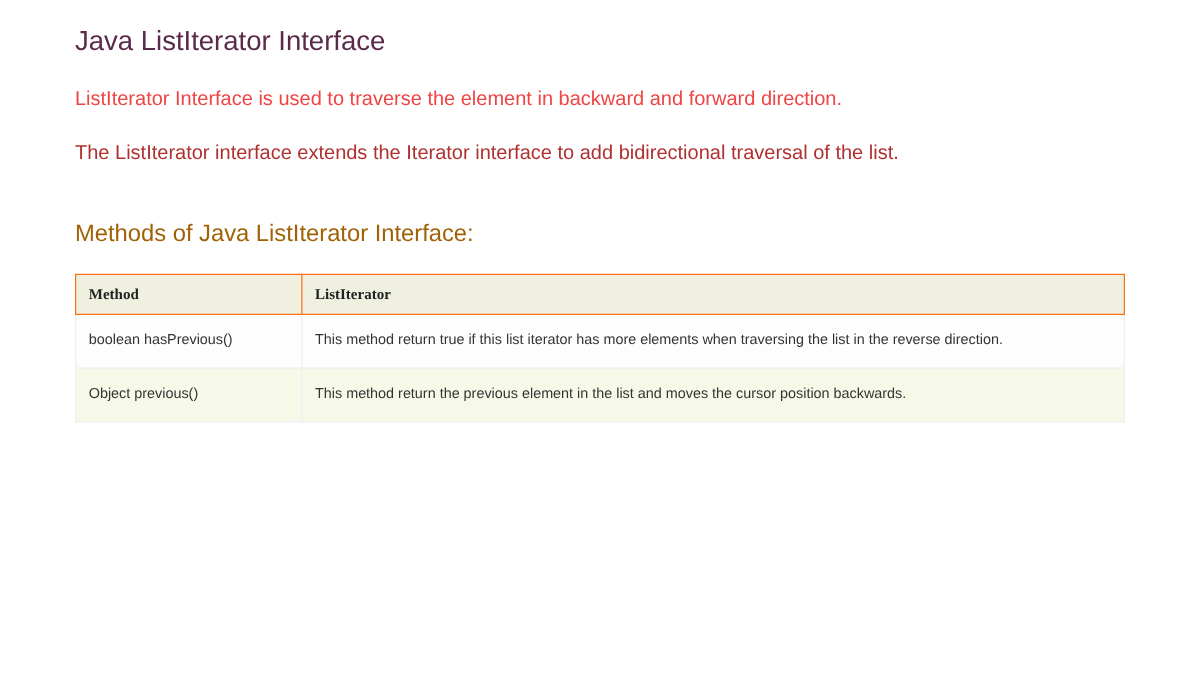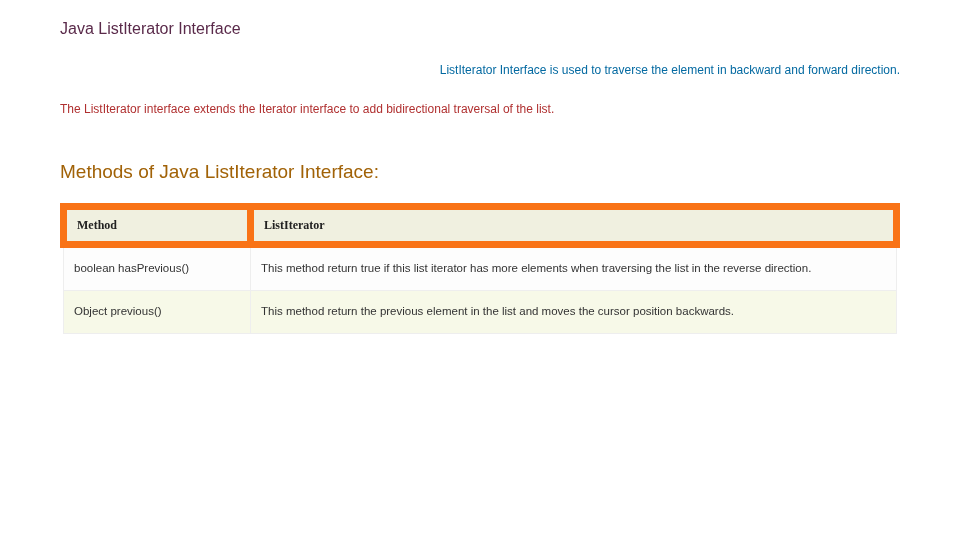--- a/index.html
+++ b/index.html
@@ -7,55 +7,54 @@
     padding: 20px 60px;
     font-family: Verdana, Arial, sans-serif;
     background: #fff;
     color: #333;
     width: 960px;
     height: 540px;
     box-sizing: border-box;
   }
   .title {
     color: #5a2a4a;
-    font-size: 16px;
+    font-size: 22px;
     font-weight: normal;
     margin: 0 0 25px 0;
   }
   .intro {
-    font-size: 12px;
-    color: #0369a1;
+    font-size: 16px;
+    color: #ef4444;
     margin: 0 0 25px 0;
     font-family: Verdana, sans-serif;
-    text-align: right;
   }
   .highlight {
     color: #b03030;
-    font-size: 12px;
+    font-size: 16px;
     margin: 0 0 45px 0;
     font-family: Arial, sans-serif;
   }
   .subheading {
     color: #a16207;
     font-size: 19px;
     font-weight: normal;
     margin: 0 0 20px 0;
   }
   table {
     width: 100%;
     border-collapse: collapse;
     font-size: 12px;
   }
   th {
     text-align: left;
     font-family: Georgia, serif;
     font-weight: bold;
     background: #f0f0e0;
     padding: 8px 10px;
-    border: 7px solid #f97316;
+    border: 1px solid #f97316;
     color: #222;
   }
   th:first-child {
     width: 160px;
   }
   td {
     padding: 10px 10px;
     border: 1px solid #eee;
     vertical-align: top;
     line-height: 1.9;

